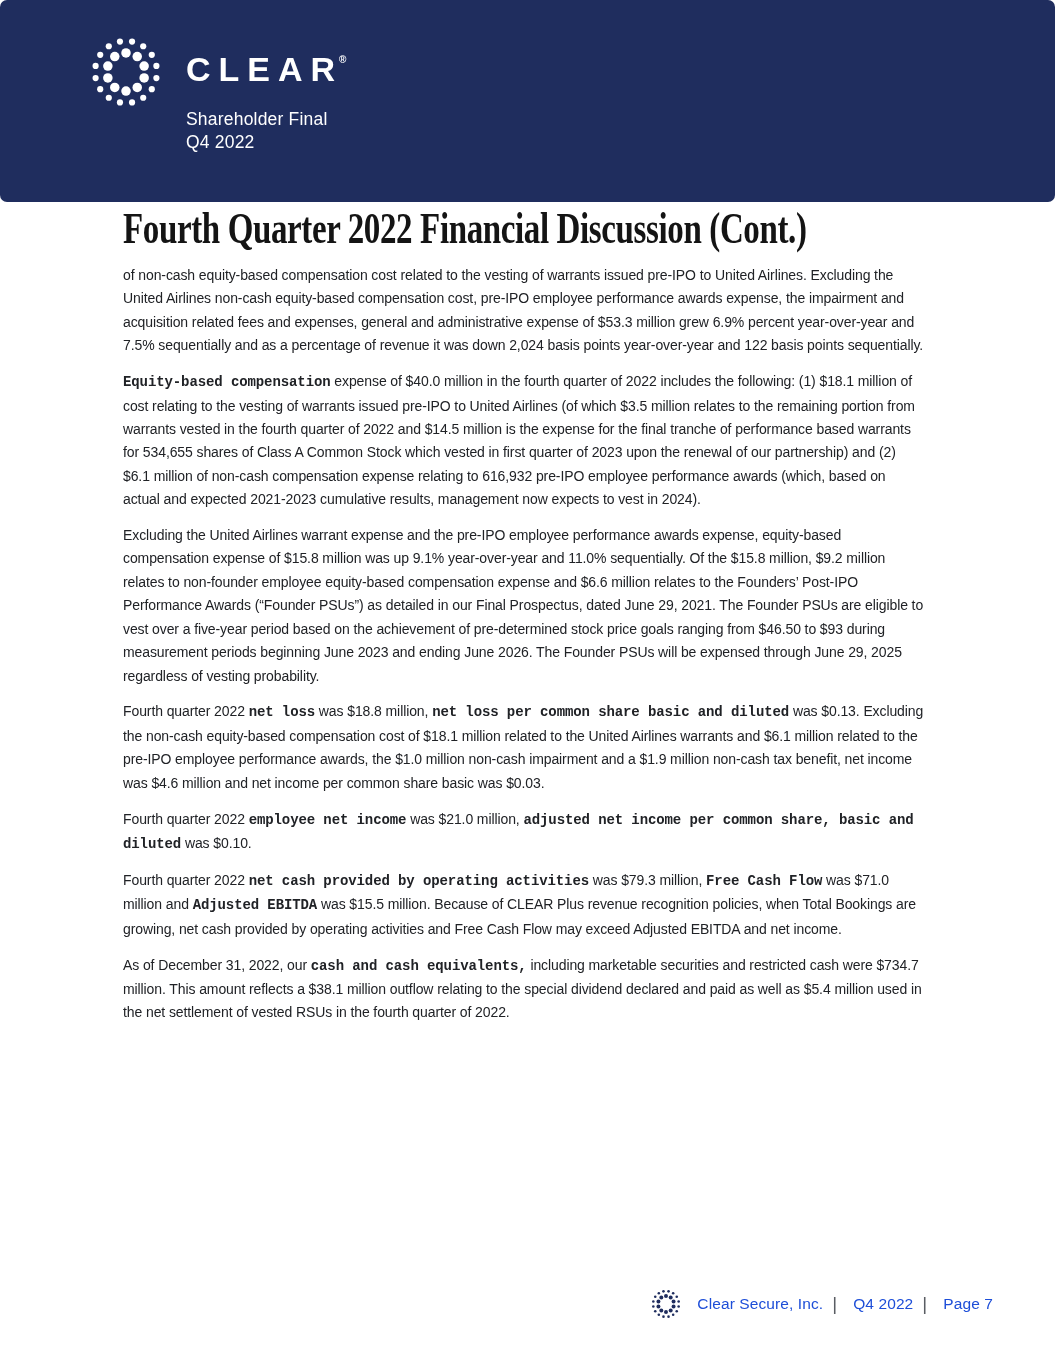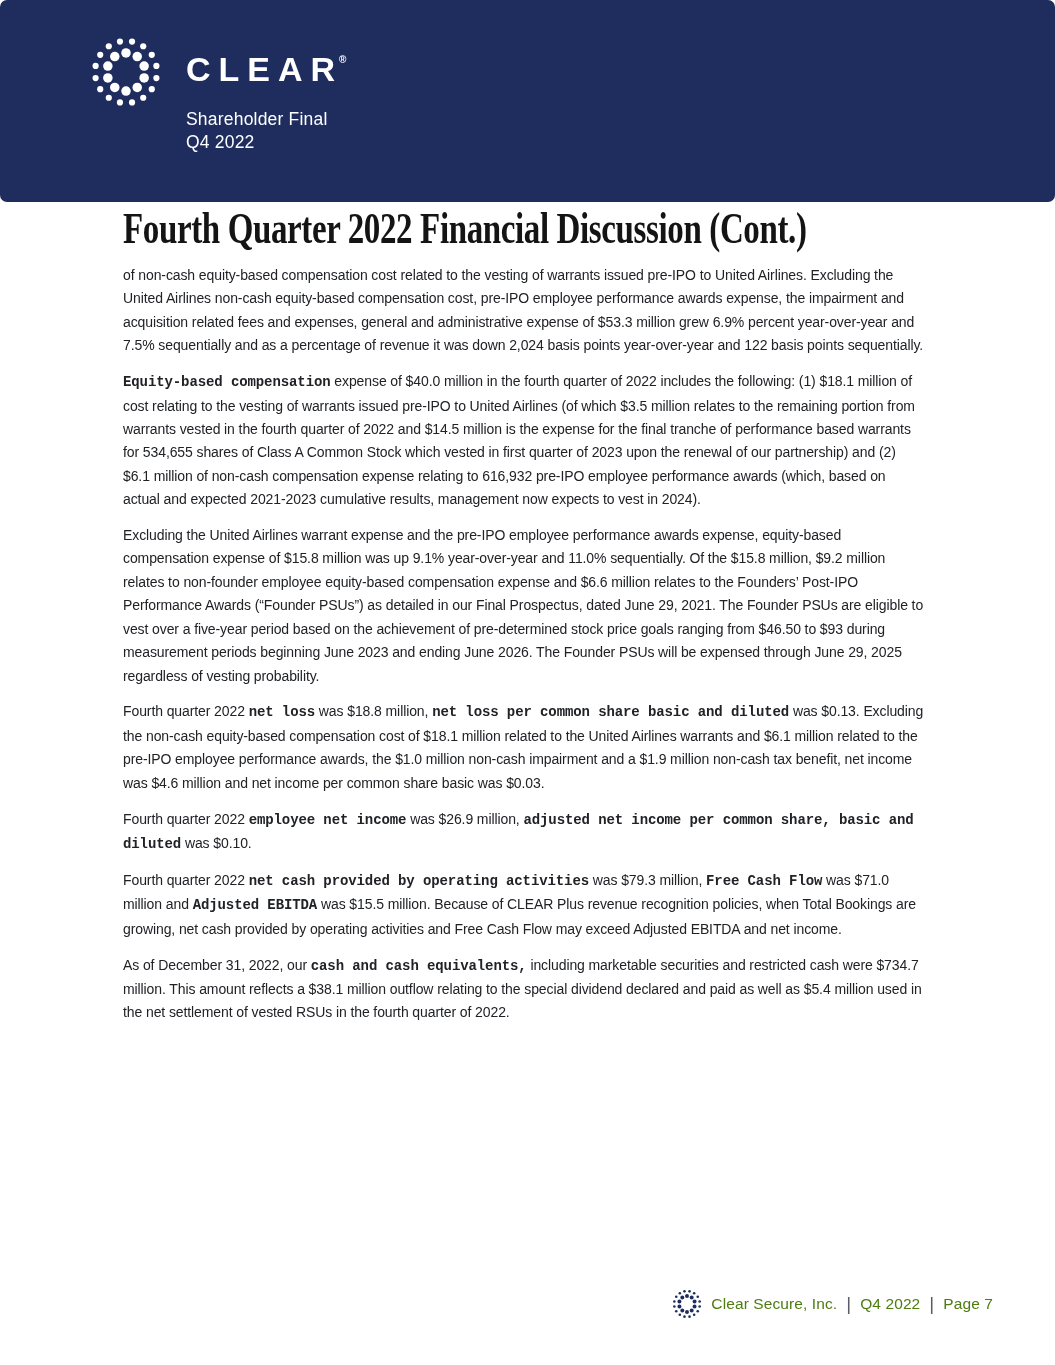--- a/index.html
+++ b/index.html
@@ -20,21 +20,21 @@
   h1.title{margin:0 0 12px 0;font-family:"Liberation Serif",serif;font-weight:600;
            font-size:44px;line-height:46px;letter-spacing:-0.5px;color:#141414;
            transform:scaleX(0.75);transform-origin:0 50%;white-space:nowrap;}
   .paras p{margin:0 0 12.5px 0;font-size:14px;line-height:23.4px;letter-spacing:-0.1px;}
   .paras p:last-child{margin-bottom:0;}
   .paras .b{font-weight:700;font-family:Liberation Mono, monospace;}
 
   
   .footer{position:absolute;top:1289px;right:62px;display:flex;align-items:center;}
   .logo-sm{width:30px;height:30px;color:#1f2d5e;margin-right:9px;flex:0 0 auto;}
-  .f-item{font-size:15.5px;color:#4d7c0f;letter-spacing:0.1px;white-space:nowrap;}
+  .f-item{font-size:15.5px;color:#1d4ed8;letter-spacing:0.1px;white-space:nowrap;margin-left:7px;}
   .f-sep{font-size:19px;font-weight:300;color:#5a5d63;padding:0 9px;line-height:1;
          transform:translateY(-1px);}
 </style>
 </head>
 <body>
 
 <div class="page">
 
   <header class="band">
     <svg class="dot-logo logo-lg" viewBox="0 0 100 100">
@@ -72,21 +72,21 @@
     </div>
   </header>
 
   <main class="content">
     <h1 class="title">Fourth Quarter 2022 Financial Discussion (Cont.)</h1>
     <div class="paras">
         <p><span>of non-cash equity-based compensation cost related to the vesting of warrants issued pre-IPO to United Airlines. Excluding the United Airlines non-cash equity-based compensation cost, pre-IPO employee performance awards expense, the impairment and acquisition related fees and expenses, general and administrative expense of $53.3 million grew 6.9% percent year-over-year and 7.5% sequentially and as a percentage of revenue it was down 2,024 basis points year-over-year and 122 basis points sequentially.</span></p>
         <p><span class="b">Equity-based compensation</span><span> expense of $40.0 million in the fourth quarter of 2022 includes the following: (1) $18.1 million of cost relating to the vesting of warrants issued pre-IPO to United Airlines (of which $3.5 million relates to the remaining portion from warrants vested in the fourth quarter of 2022 and $14.5 million is the expense for the final tranche of performance based warrants for 534,655 shares of Class A Common Stock which vested in first quarter of 2023 upon the renewal of our partnership) and (2) $6.1 million of non-cash compensation expense relating to 616,932 pre-IPO employee performance awards (which, based on actual and expected 2021-2023 cumulative results, management now expects to vest in 2024).</span></p>
         <p><span>Excluding the United Airlines warrant expense and the pre-IPO employee performance awards expense, equity-based compensation expense of $15.8 million was up 9.1% year-over-year and 11.0% sequentially. Of the $15.8 million, $9.2 million relates to non-founder employee equity-based compensation expense and $6.6 million relates to the Founders’ Post-IPO Performance Awards (“Founder PSUs”) as detailed in our Final Prospectus, dated June 29, 2021. The Founder PSUs are eligible to vest over a five-year period based on the achievement of pre-determined stock price goals ranging from $46.50 to $93 during measurement periods beginning June 2023 and ending June 2026. The Founder PSUs will be expensed through June 29, 2025 regardless of vesting probability.</span></p>
         <p><span>Fourth quarter 2022 </span><span class="b">net loss</span><span> was $18.8 million, </span><span class="b">net loss per common share basic and diluted</span><span> was $0.13. Excluding the non-cash equity-based compensation cost of $18.1 million related to the United Airlines warrants and $6.1 million related to the pre-IPO employee performance awards, the $1.0 million non-cash impairment and a $1.9 million non-cash tax benefit, net income was $4.6 million and net income per common share basic was $0.03.</span></p>
-        <p><span>Fourth quarter 2022 </span><span class="b">employee net income</span><span> was $26.9 million, </span><span class="b">adjusted net income per common share, basic and diluted</span><span> was $0.10.</span></p>
+        <p><span>Fourth quarter 2022 </span><span class="b">employee net income</span><span> was $21.0 million, </span><span class="b">adjusted net income per common share, basic and diluted</span><span> was $0.10.</span></p>
         <p><span>Fourth quarter 2022 </span><span class="b">net cash provided by operating activities</span><span> was $79.3 million, </span><span class="b">Free Cash Flow</span><span> was $71.0 million and </span><span class="b">Adjusted EBITDA</span><span> was $15.5 million. Because of CLEAR Plus revenue recognition policies, when Total Bookings are growing, net cash provided by operating activities and Free Cash Flow may exceed Adjusted EBITDA and net income.</span></p>
         <p><span>As of December 31, 2022, our </span><span class="b">cash and cash equivalents,</span><span> including marketable securities and restricted cash were $734.7 million. This amount reflects a $38.1 million outflow relating to the special dividend declared and paid as well as $5.4 million used in the net settlement of vested RSUs in the fourth quarter of 2022.</span></p>
       </div>
   </main>
 
   <footer class="footer">
     <svg class="dot-logo logo-sm" viewBox="0 0 100 100">
         <circle cx="50.0" cy="23.5" r="6.6" fill="currentColor"></circle>
         <circle cx="65.6" cy="28.6" r="6.6" fill="currentColor"></circle>
         <circle cx="75.2" cy="41.8" r="6.6" fill="currentColor"></circle>

